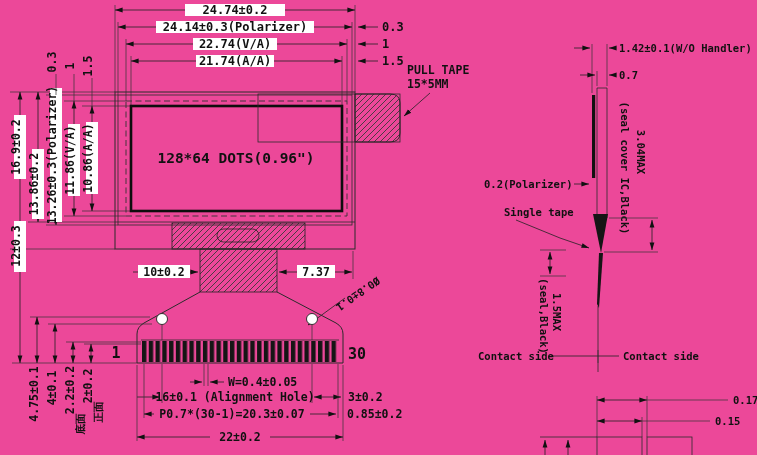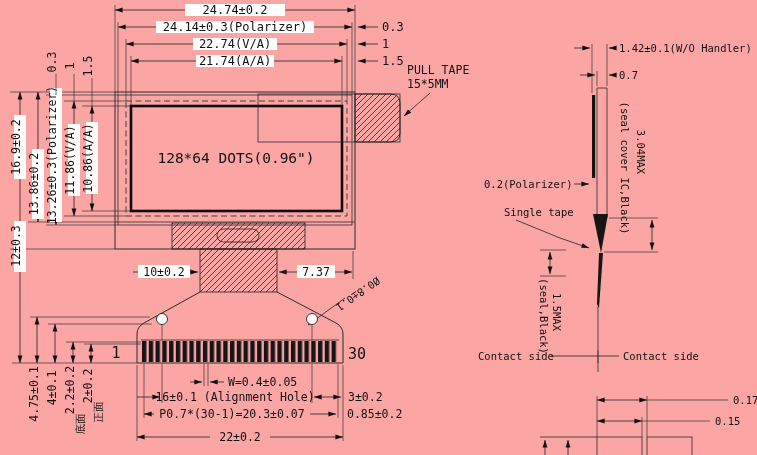--- a/index.html
+++ b/index.html
@@ -1,17 +1,17 @@
 <!DOCTYPE html>
 <html><head>
 <meta charset="utf-8">
 <style>
   html,body{margin:0;padding:0;background:#f4f4f4;}
-  .stage{width:757px;height:455px;background:#fca5a5;position:relative;overflow:hidden;
-         font-family:"DejaVu Sans Mono", monospace;}
+  .stage{width:757px;height:455px;background:#ec4899;position:relative;overflow:hidden;
+         font-family:"DejaVu Sans Mono", monospace;font-weight:bold;}
   svg text{font-family:"DejaVu Sans Mono", monospace;fill:#111;}
   .ln  {stroke:#2b2b2b;stroke-width:1;fill:none;}
   .ln2 {stroke:#2b2b2b;stroke-width:0.8;fill:none;}
   .thk {stroke:#0d0d0d;stroke-width:2.6;fill:none;}
   .dsh {stroke:#333;stroke-width:0.9;fill:none;stroke-dasharray:6 3.5;}
   .dim {stroke:#222;stroke-width:0.8;fill:none;}
   .ext {stroke:#333;stroke-width:0.7;fill:none;}
   .wbg {fill:#fff;}
   .t12 {font-size:12px;}
   .t11 {font-size:11.5px;}

